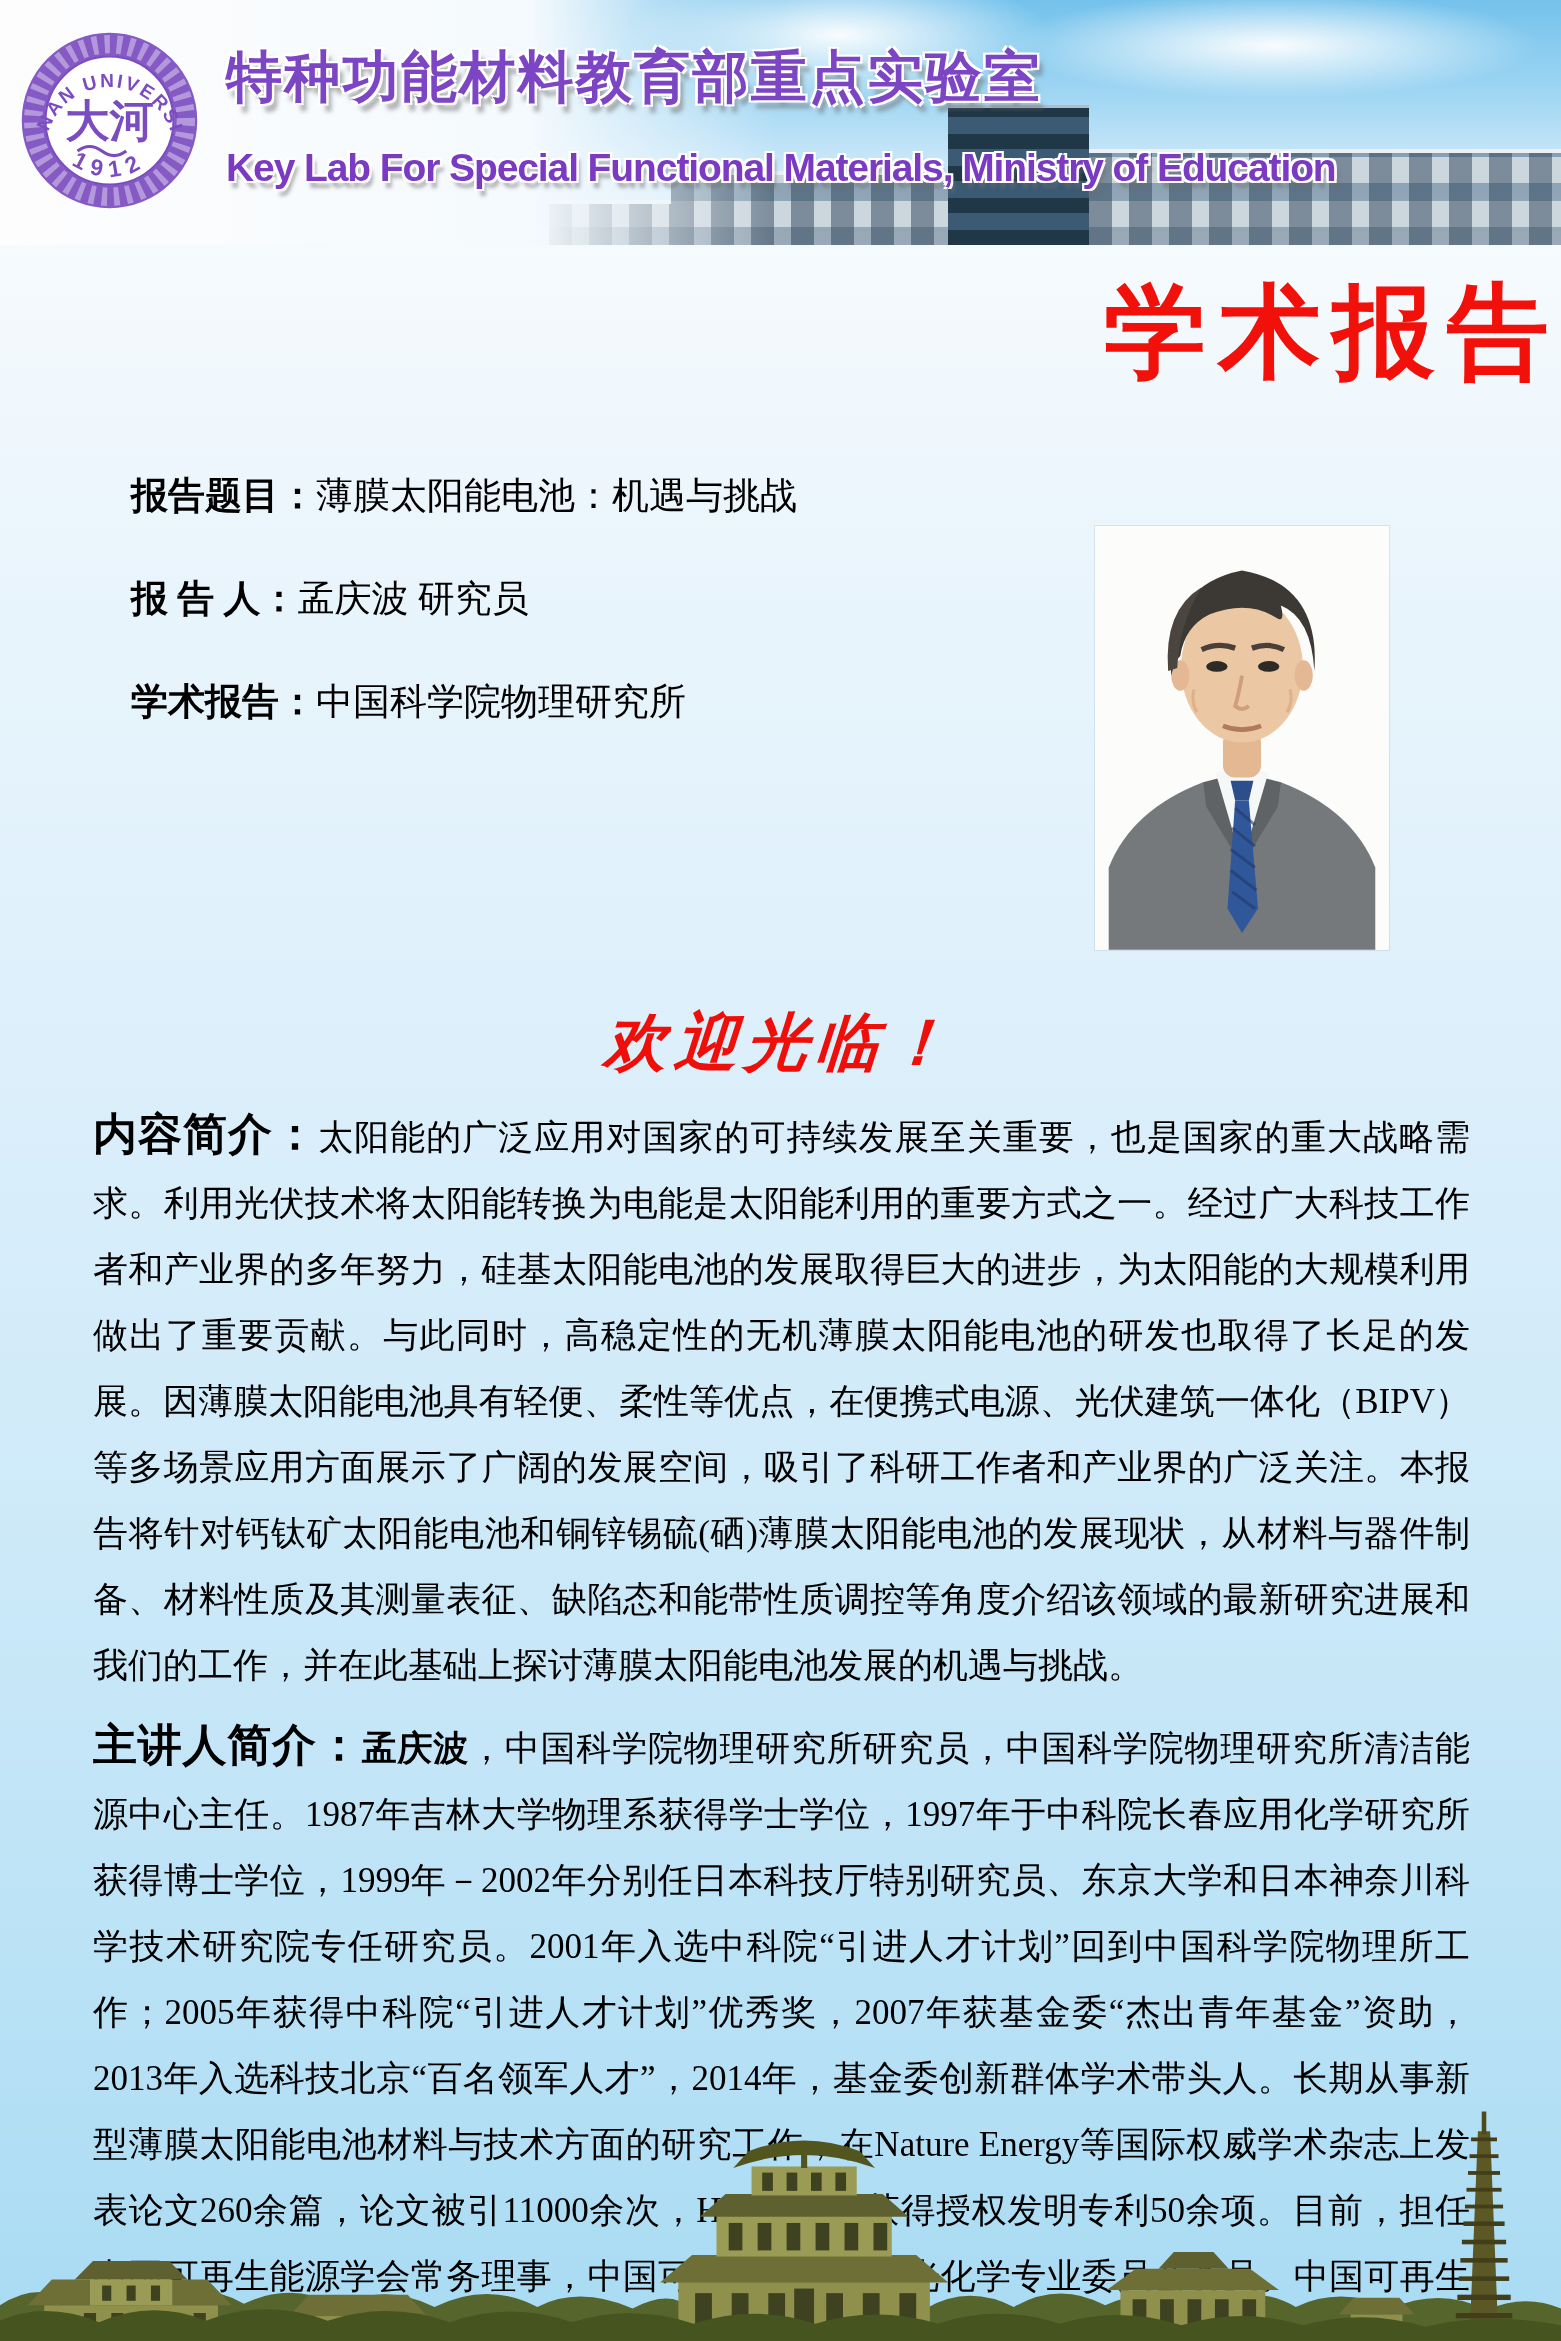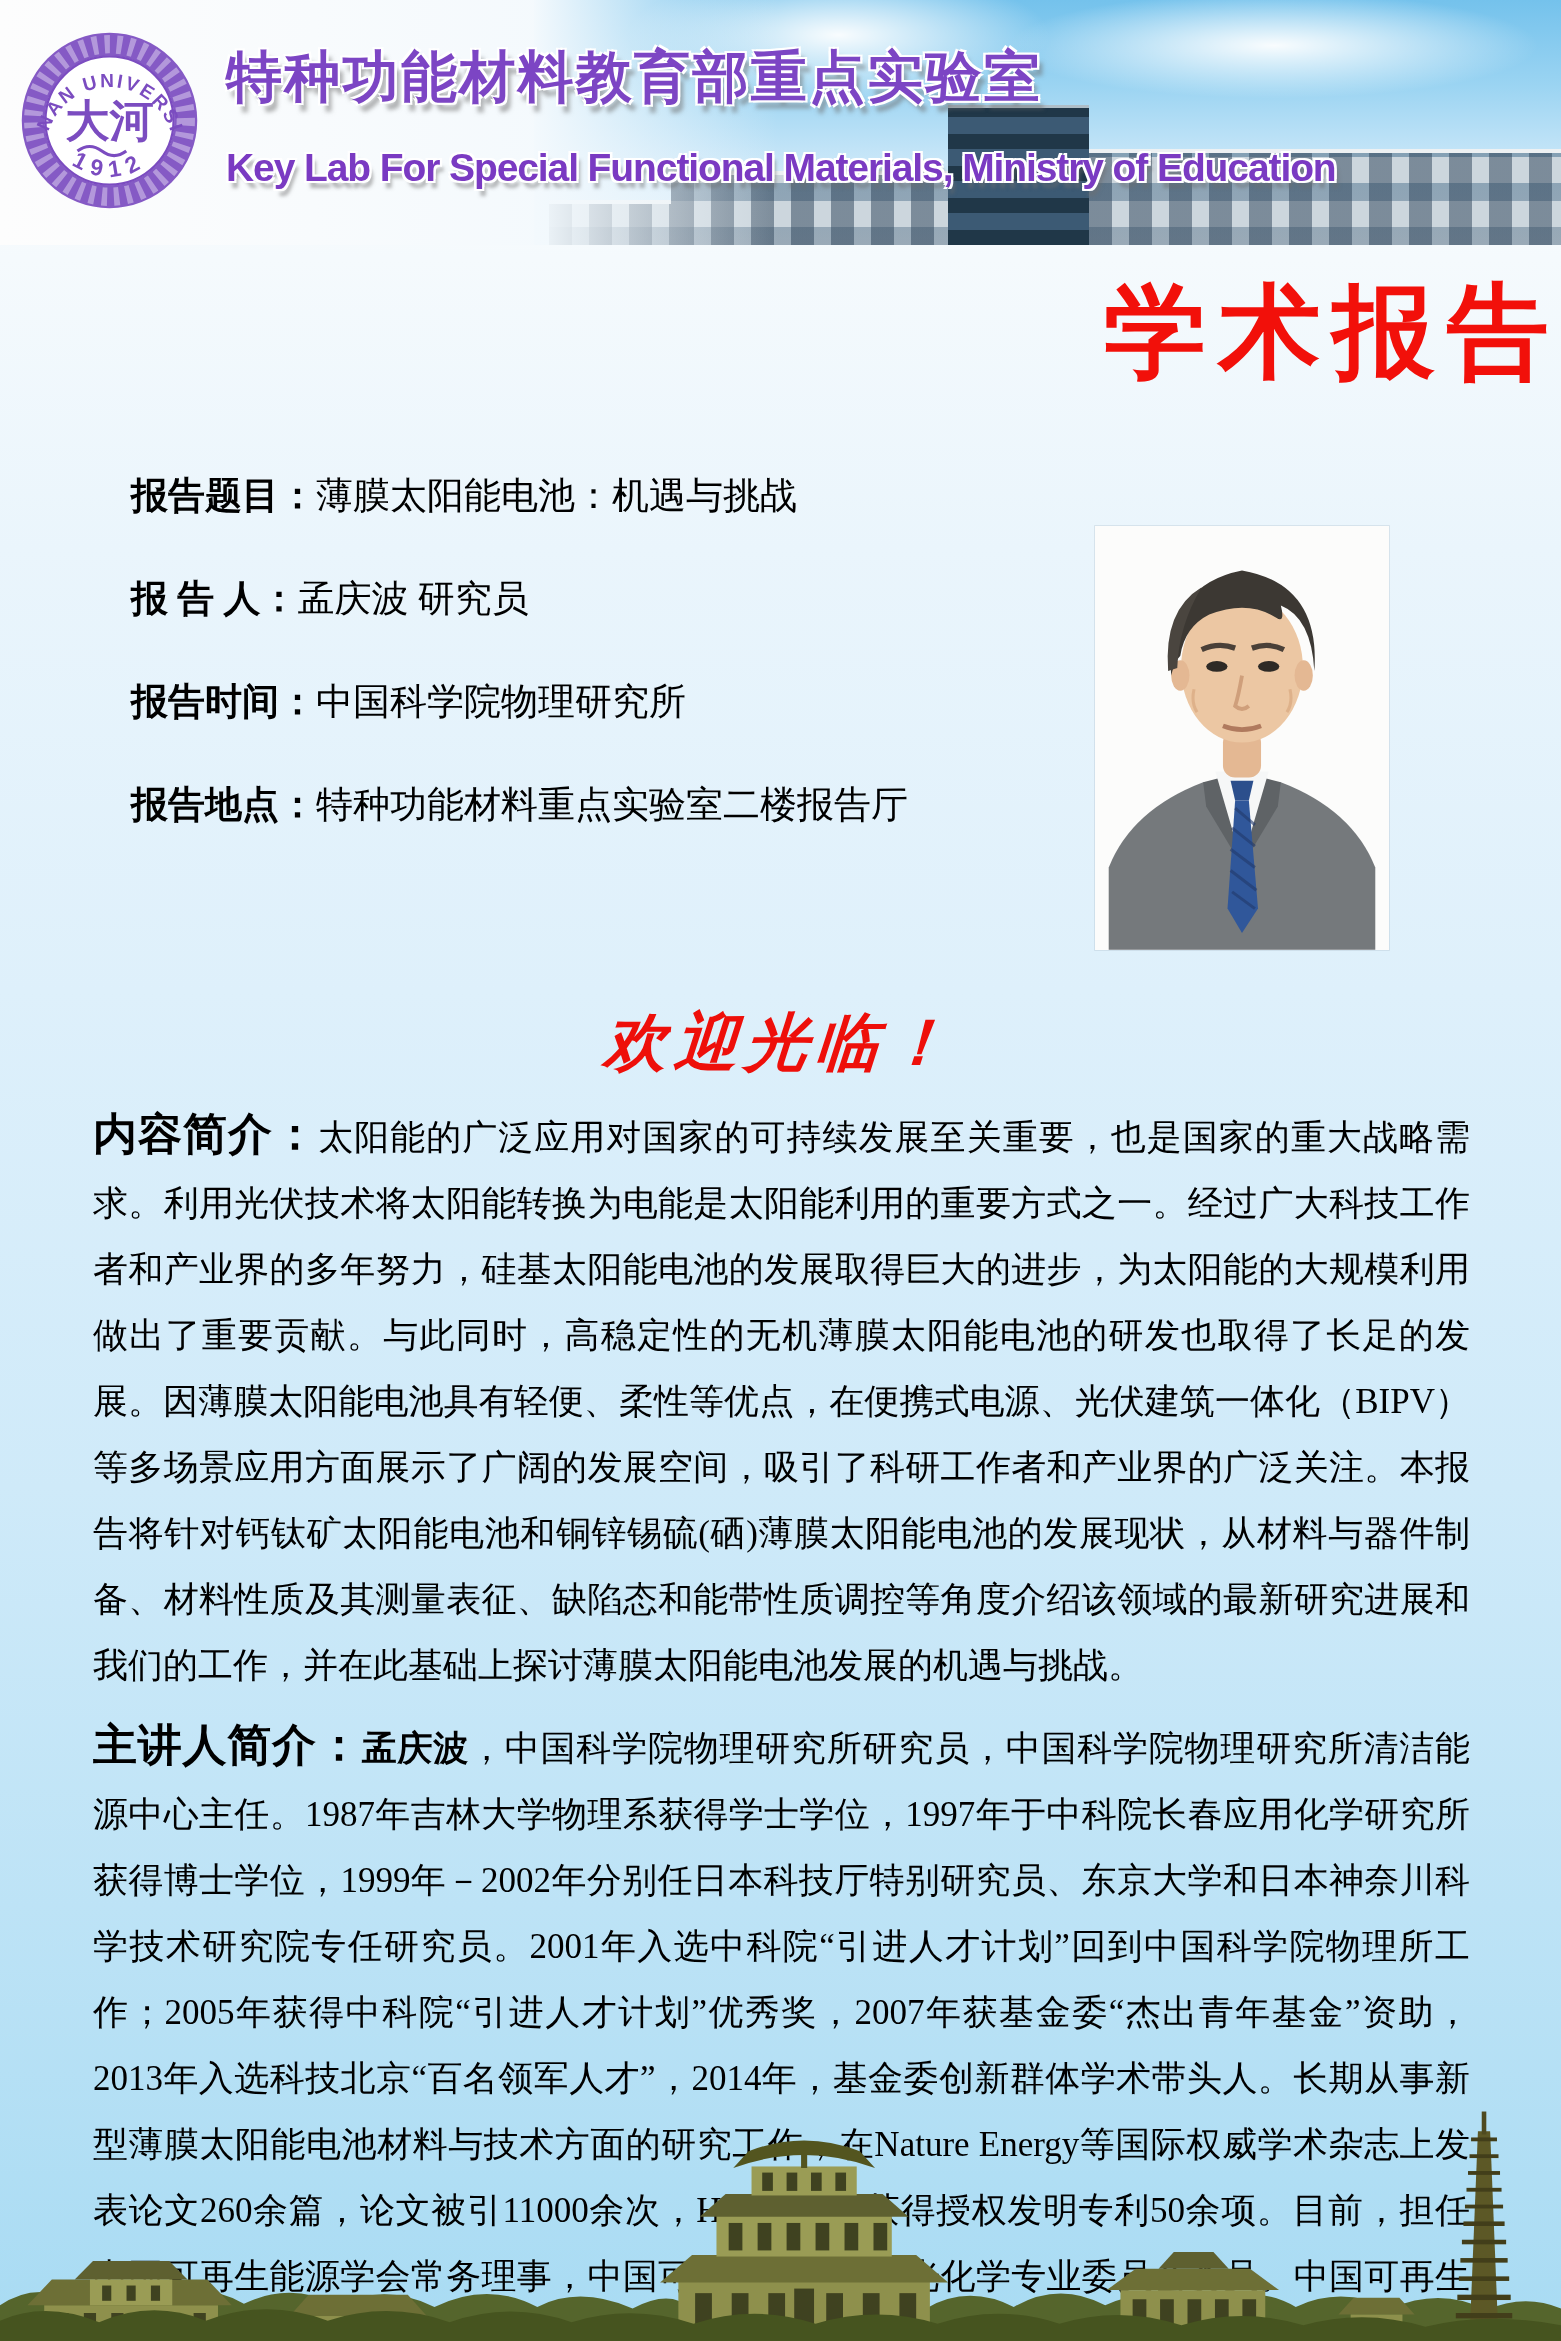--- a/index.html
+++ b/index.html
@@ -102,24 +102,21 @@
   <div class="main-title">学术报告</div>
 
   <div class="details">
     <div class="detail-row">
       <span class="detail-label">报告题目：</span><span>薄膜太阳能电池：机遇与挑战</span>
     </div>
     <div class="detail-row">
       <span class="detail-label">报 告 人：</span><span>孟庆波 研究员</span>
     </div>
     <div class="detail-row">
-      <span class="detail-label">报告时间：</span><span>中国科学院物理研究所</span>
-    </div>
-    <div class="detail-row">
-      <span class="detail-label">报告地点：</span><span>特种功能材料重点实验室二楼报告厅</span>
+      <span class="detail-label">学术报告：</span><span>中国科学院物理研究所</span>
     </div>
   </div>
 
   <div class="photo">
     <svg width="294" height="424" viewBox="0 0 386 556">
       <rect x="0" y="0" width="386" height="556" fill="#fcfcfb"></rect>
 
       <path d="M18,556 L18,448 Q48,372 142,336 L244,336 Q338,372 368,448 L368,556 Z" fill="#75797c"></path>
       <path d="M142,336 L166,330 L193,446 L146,368 Z" fill="#5f6366"></path>
       <path d="M244,336 L220,330 L193,446 L240,368 Z" fill="#5f6366"></path>

